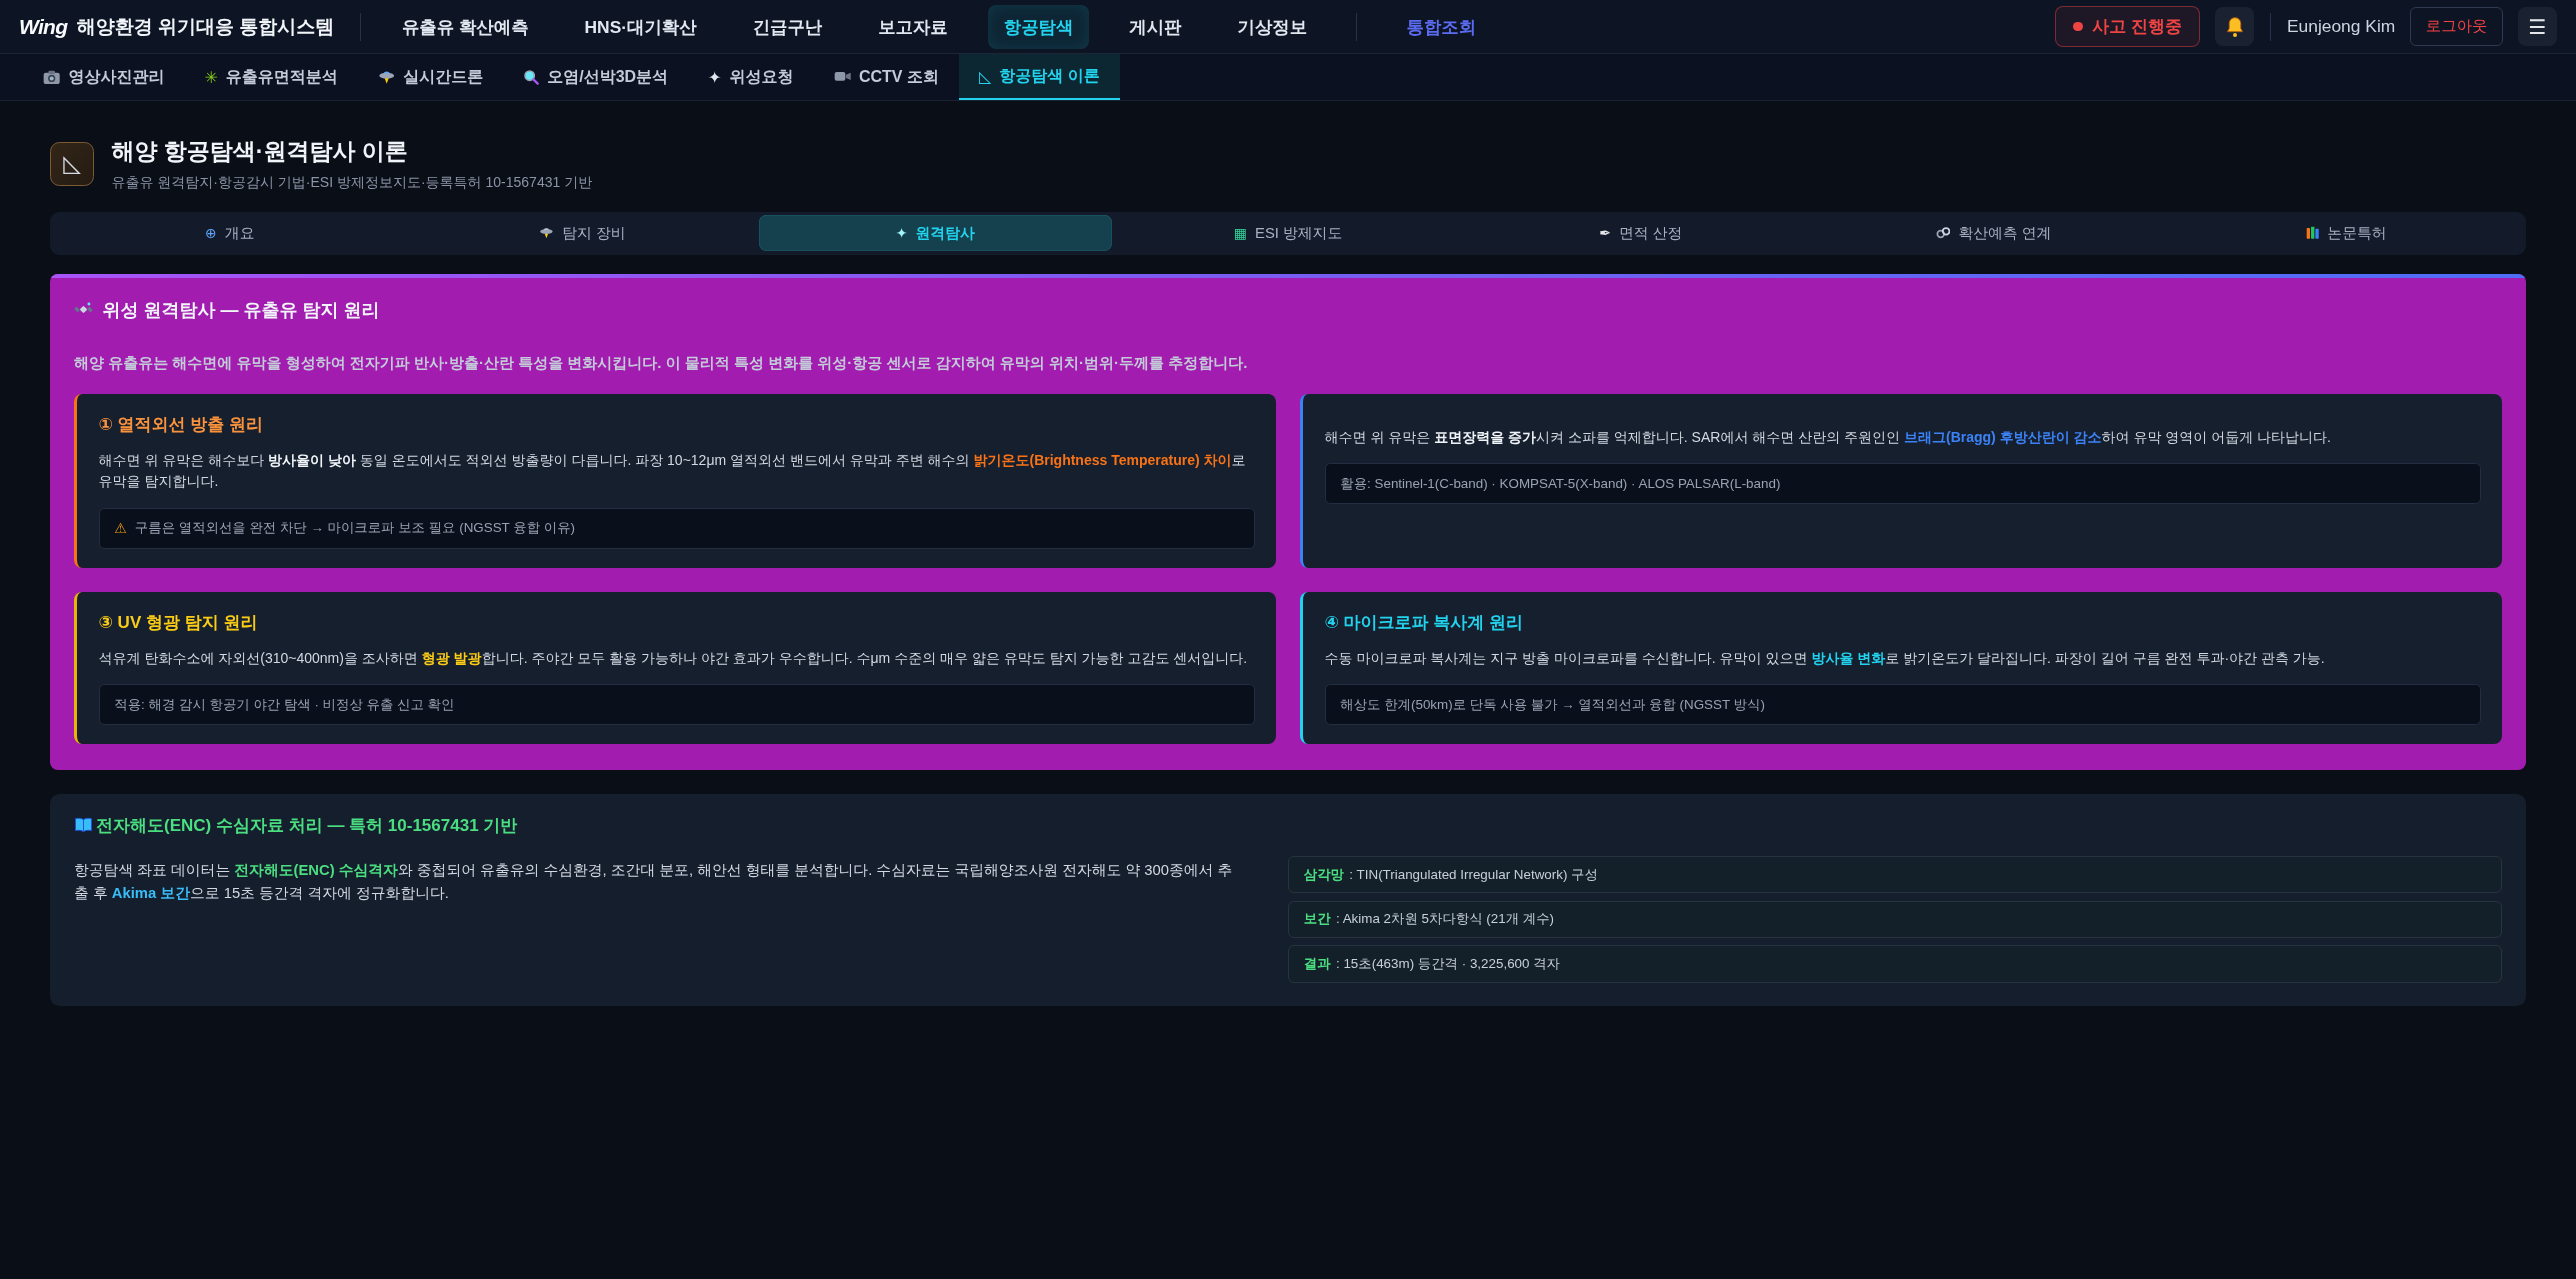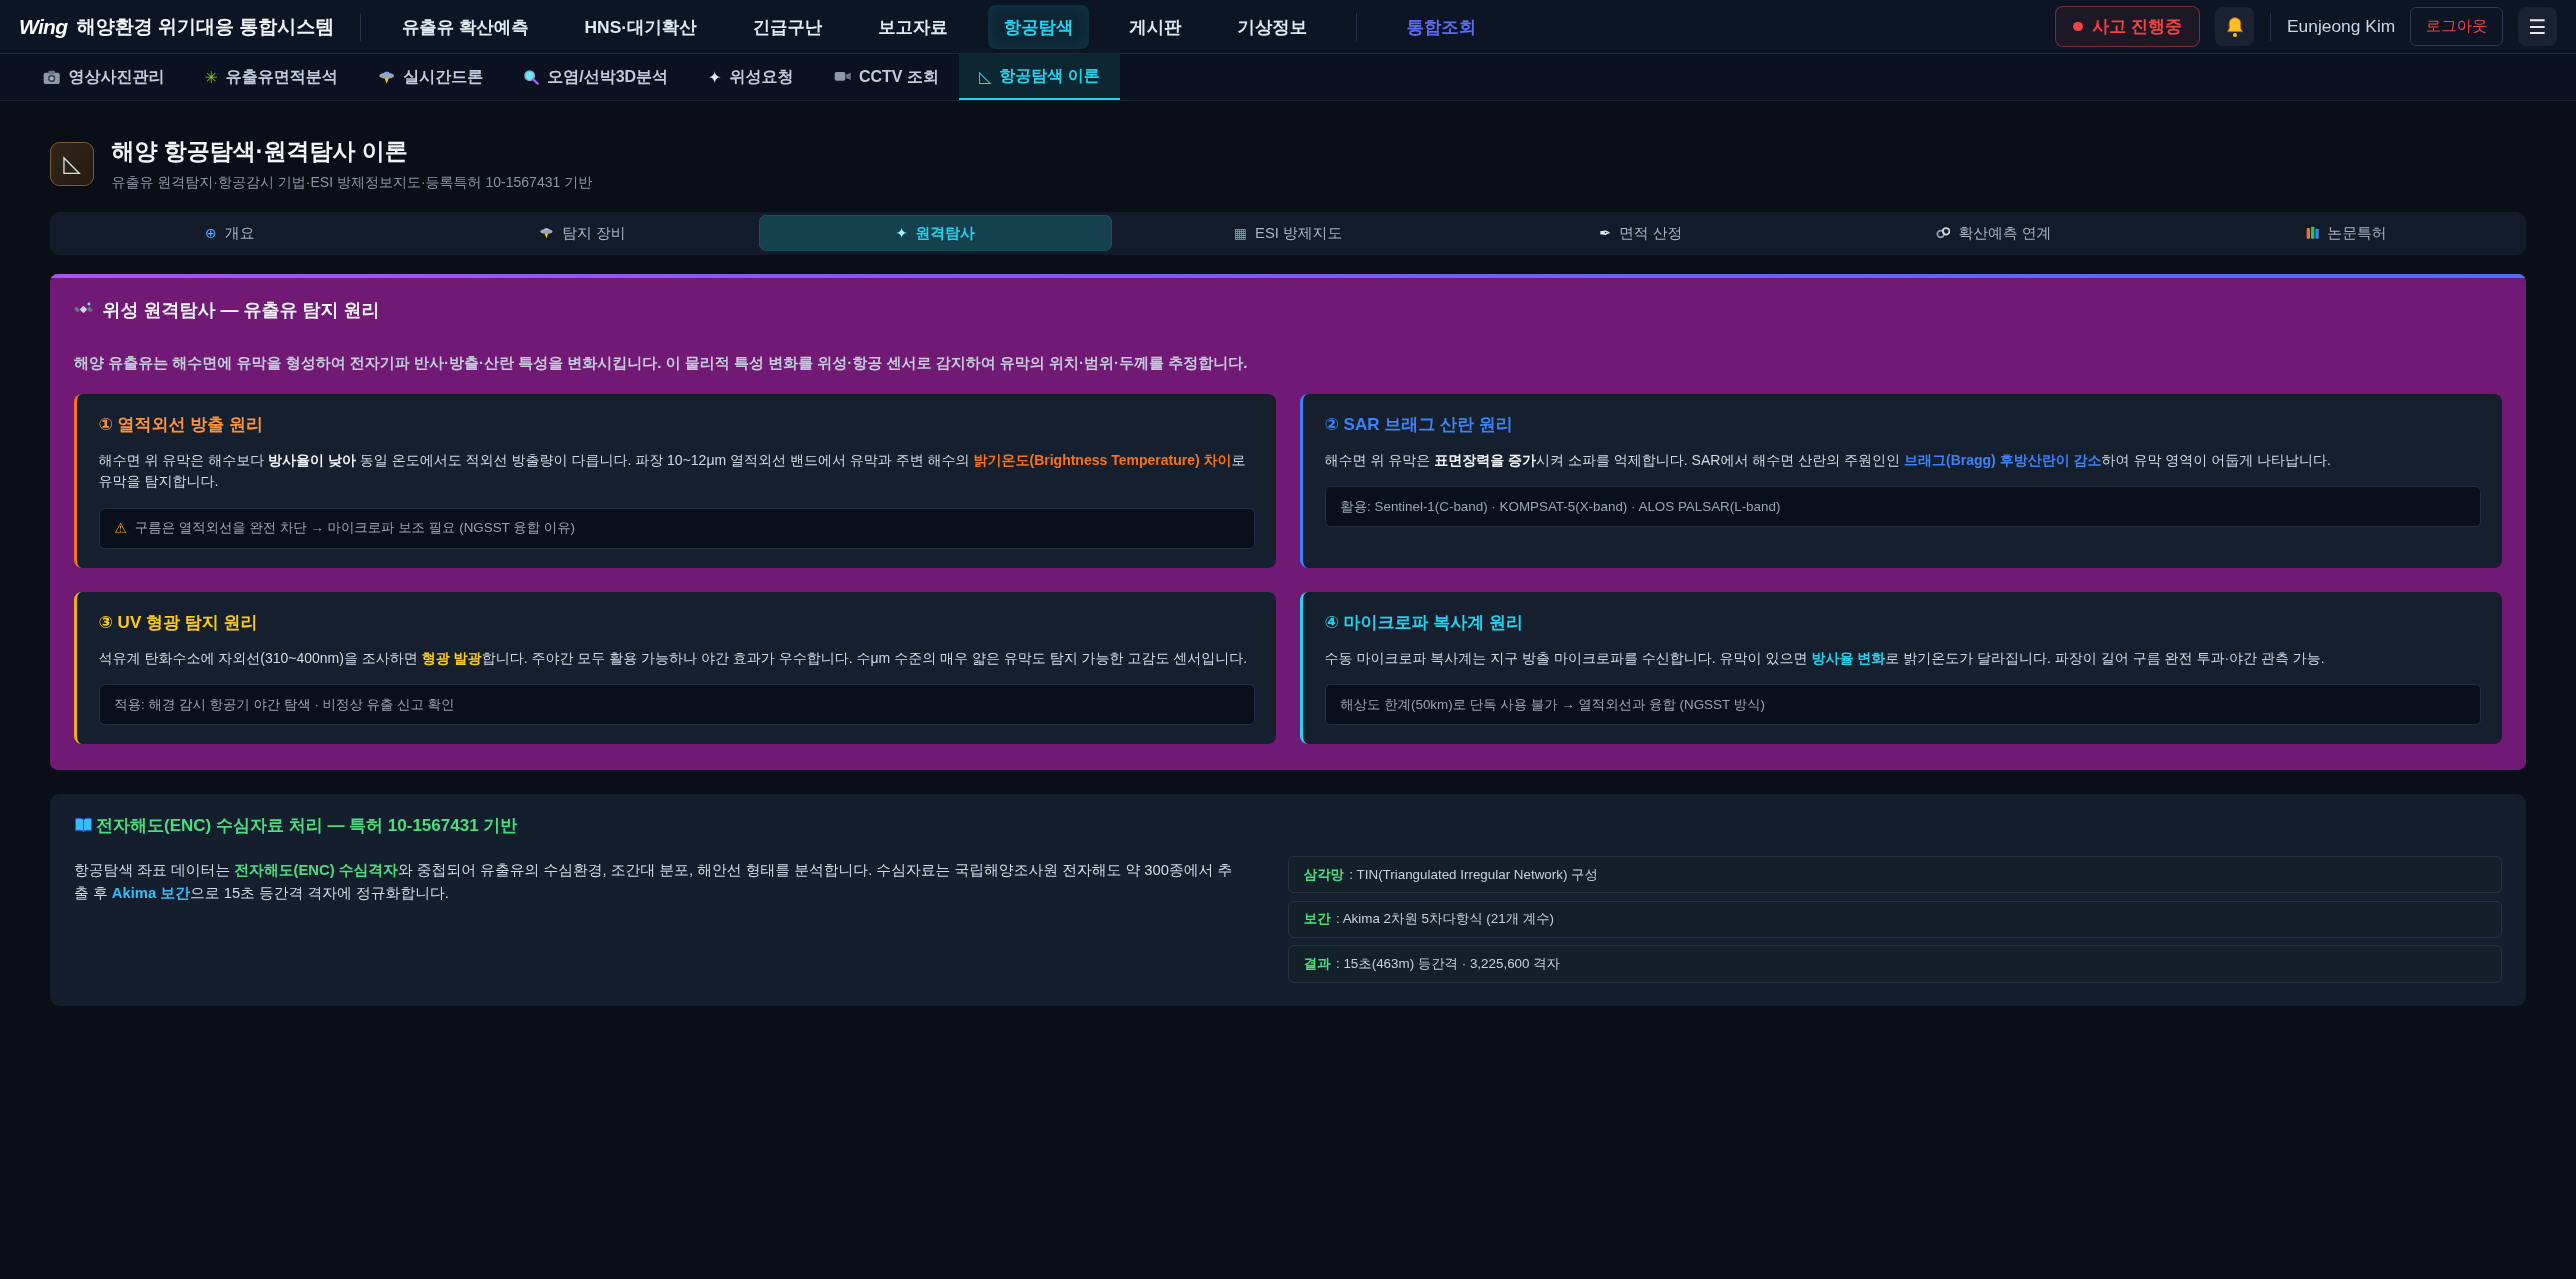--- a/index.html
+++ b/index.html
@@ -62,21 +62,21 @@
   
   .tabbar {
     margin-top:20px; background:#131b2b; border-radius:9.4px; height:43px;
     display:flex; align-items:stretch; padding:3.4px;
   }
   .tab { flex:1; display:flex; align-items:center; justify-content:center; gap:8px;
          font-size:14.8px; color:#a9b1c4; border-radius:7.4px; cursor:pointer; white-space:nowrap; }
   .tab .g { font-size:14px; }
   .tab.active { background:#15404d; color:#22d3ee; font-weight:700; box-shadow:0 0 0 0.7px #1c5767 inset; }
   
-  .panel { margin-top:19px; background:#701a75; border-radius:8px; overflow:hidden; }
+  .panel { margin-top:19px; background:#a21caf; border-radius:8px; overflow:hidden; }
   .panel-grad { height:4px; background:linear-gradient(90deg,#a855f7,#7c5cf0 45%,#4f6ef7); }
   .panel-body { padding:20px 24px 25.5px 24px; }
   .sec-title { display:flex; align-items:center; gap:9.4px; font-size:18px; font-weight:700; color:#f1f5f9; }
   .sec-desc { margin-top:32px; font-size:15px; color:#c3cad8;font-weight:bold; }
   
   .cards { margin-top:21.5px; display:grid; grid-template-columns:1fr 1fr; gap:24px; }
   .card { background:#161f2e; border-radius:8px; padding:19px 21.5px; border-left:3.4px solid #888; }
   .card.orange { border-left-color:#f97316; }
   .card.blue   { border-left-color:#3b82f6; }
   .card.yellow { border-left-color:#eab308; }
@@ -280,21 +280,20 @@
         <div class="card orange">
           <div class="card-title">① 열적외선 방출 원리</div>
           <div class="card-body"><span>해수면 위 유막은 해수보다 </span><span style="font-weight: 700; color: rgb(241, 245, 249);">방사율이 낮아</span><span> 동일 온도에서도 적외선 방출량이 다릅니다. 파장 10~12μm 열적외선 밴드에서 유막과 주변 해수의 </span><span style="font-weight: 700; color: rgb(249, 115, 22);">밝기온도(Brightness Temperature) 차이</span><span>로 유막을 탐지합니다.</span></div>
           <div class="card-note">
             <span class="warn-g">⚠</span>
             <span>구름은 열적외선을 완전 차단 → 마이크로파 보조 필요 (NGSST 융합 이유)</span>
           </div>
         </div>
 
         <div class="card blue">
-          <div class="card-title">② SAR 브래그 산란 원리</div>
           <div class="card-body"><span>해수면 위 유막은 </span><span style="font-weight: 700; color: rgb(241, 245, 249);">표면장력을 증가</span><span>시켜 소파를 억제합니다. SAR에서 해수면 산란의 주원인인 </span><span style="font-weight: 700; color: rgb(59, 130, 246);">브래그(Bragg) 후방산란이 감소</span><span>하여 유막 영역이 어둡게 나타납니다.</span></div>
           <div class="card-note">
             <span>활용: Sentinel-1(C-band) · KOMPSAT-5(X-band) · ALOS PALSAR(L-band)</span>
           </div>
         </div>
 
         <div class="card yellow">
           <div class="card-title">③ UV 형광 탐지 원리</div>
           <div class="card-body"><span>석유계 탄화수소에 자외선(310~400nm)을 조사하면 </span><span style="font-weight: 700; color: rgb(250, 204, 21);">형광 발광</span><span>합니다. 주야간 모두 활용 가능하나 야간 효과가 우수합니다. 수μm 수준의 매우 얇은 유막도 탐지 가능한 고감도 센서입니다.</span></div>
           <div class="card-note">

